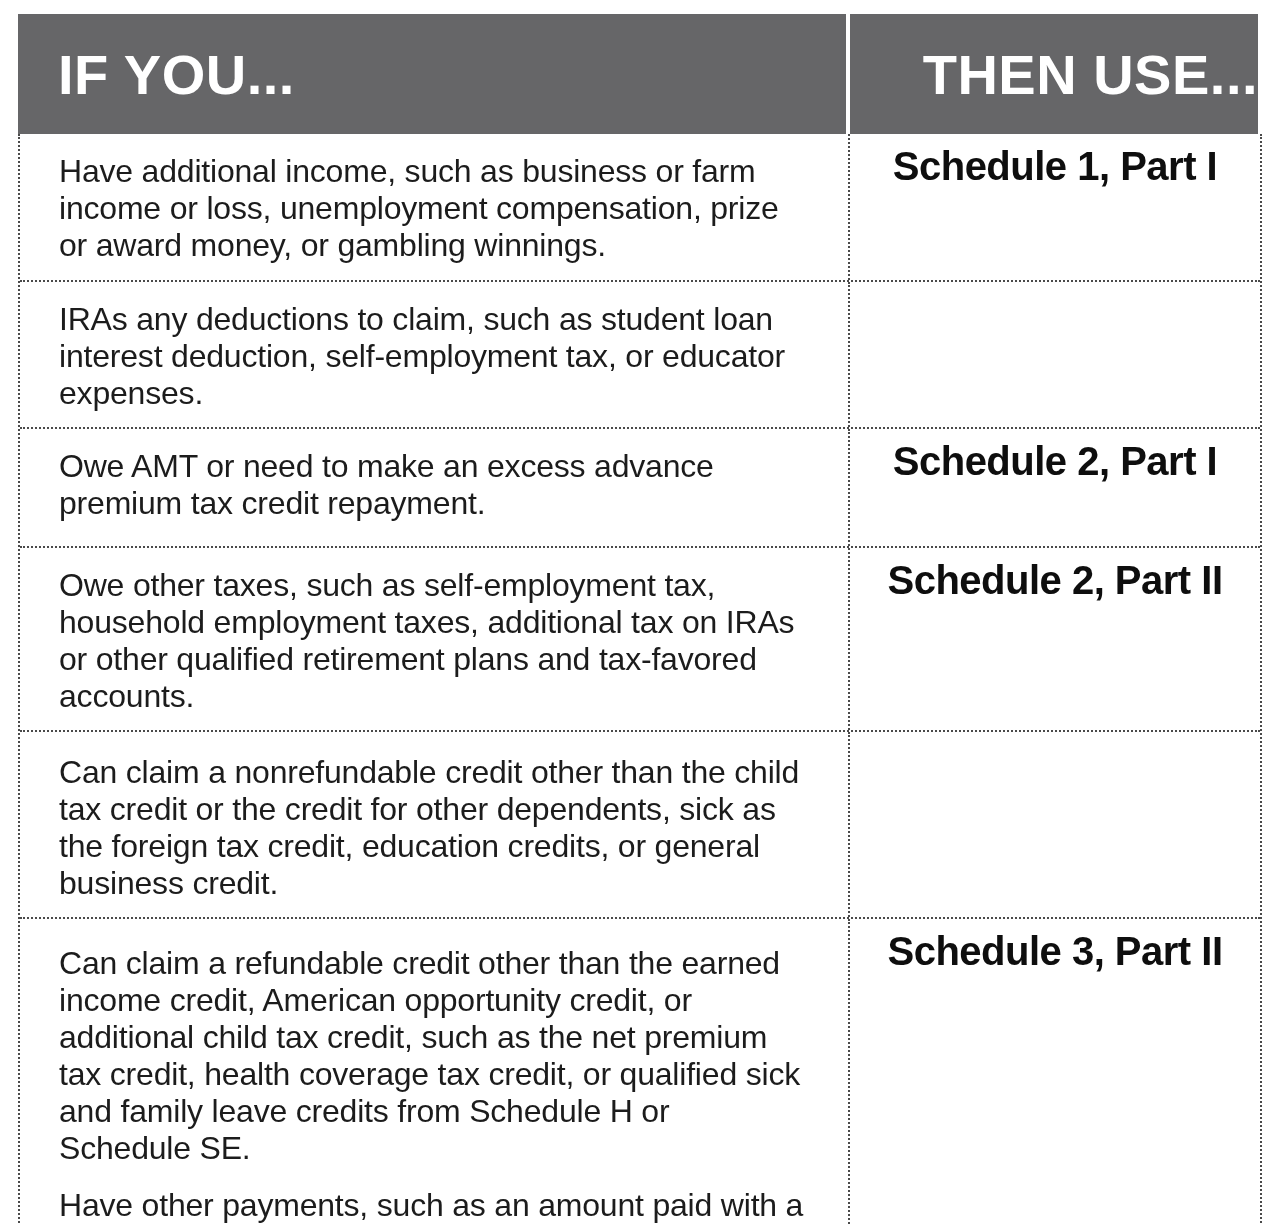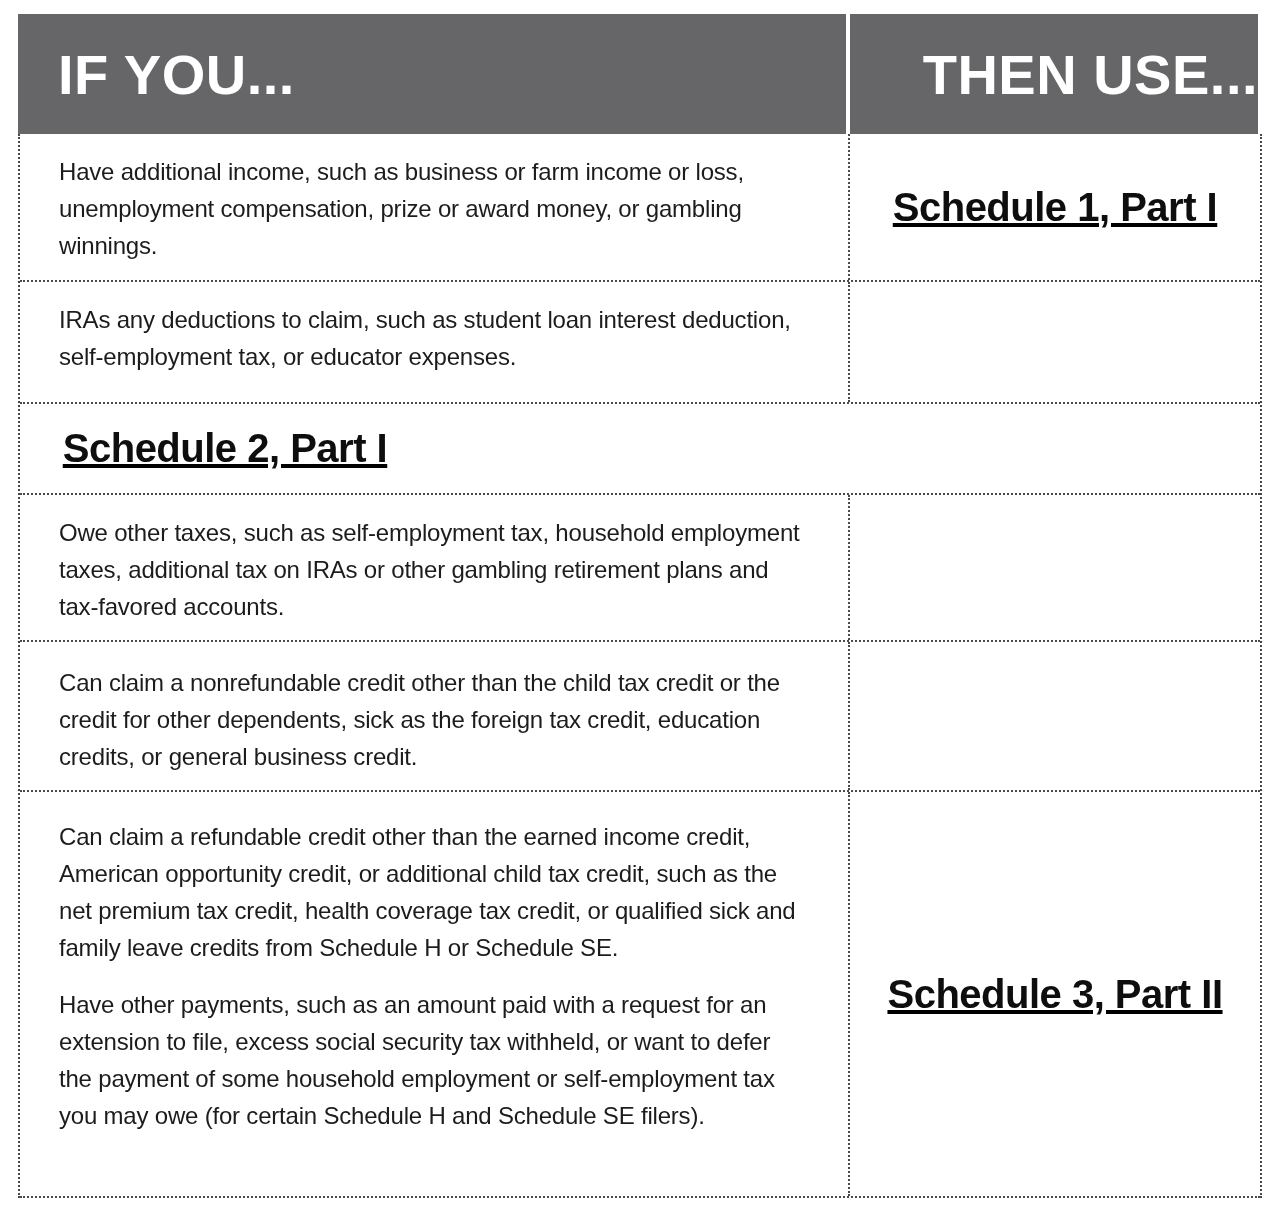--- a/index.html
+++ b/index.html
@@ -54,32 +54,31 @@
   }
   .row {
     display: flex;
     border-bottom: 2px dotted #4a4a4a;
   }
   .cell-if {
     width: 830px;
     border-right: 2px dotted #4a4a4a;
     padding: 19px 40px 15px 39px;
     color: #1c1c1c;
-    font-size: 24px;
+    font-size: 32px;
     line-height: 37px;
     letter-spacing: -0.2px;
   }
   .cell-if p + p { margin-top: 20px; }
   .cell-then {
     width: 410px;
     display: flex;
-    align-items: center;
+    align-items: flex-start;
     justify-content: center;
-    padding: 22px 12px;
-    text-decoration: underline;
+    padding: 10px 12px;
   }
   .schedule-label {
     color: #0e0e0e;
     font-weight: 700;
     font-size: 40px;
     letter-spacing: -0.5px;
     white-space: nowrap;
     text-align: center;
   }
 
@@ -117,28 +116,34 @@
         </div>
       </div>
 
       <div class="row row-2">
         <div class="cell-if">
           <p>IRAs any deductions to claim, such as student loan interest deduction, self-employment tax, or educator expenses.</p>
         </div>
       </div>
 
       <div class="row row-3">
+        <div class="cell-if">
+          <p>Owe AMT or need to make an excess advance premium tax credit repayment.</p>
+        </div>
         <div class="cell-then">
           <span class="schedule-label">Schedule 2, Part I</span>
         </div>
       </div>
 
       <div class="row row-4">
         <div class="cell-if">
-          <p>Owe other taxes, such as self-employment tax, household employment taxes, additional tax on IRAs or other gambling retirement plans and tax-favored accounts.</p>
+          <p>Owe other taxes, such as self-employment tax, household employment taxes, additional tax on IRAs or other qualified retirement plans and tax-favored accounts.</p>
+        </div>
+        <div class="cell-then">
+          <span class="schedule-label">Schedule 2, Part II</span>
         </div>
       </div>
 
       <div class="row row-5">
         <div class="cell-if">
           <p>Can claim a nonrefundable credit other than the child tax credit or the credit for other dependents, sick as the foreign tax credit, education credits, or general business credit.</p>
         </div>
       </div>
 
       <div class="row row-6">

